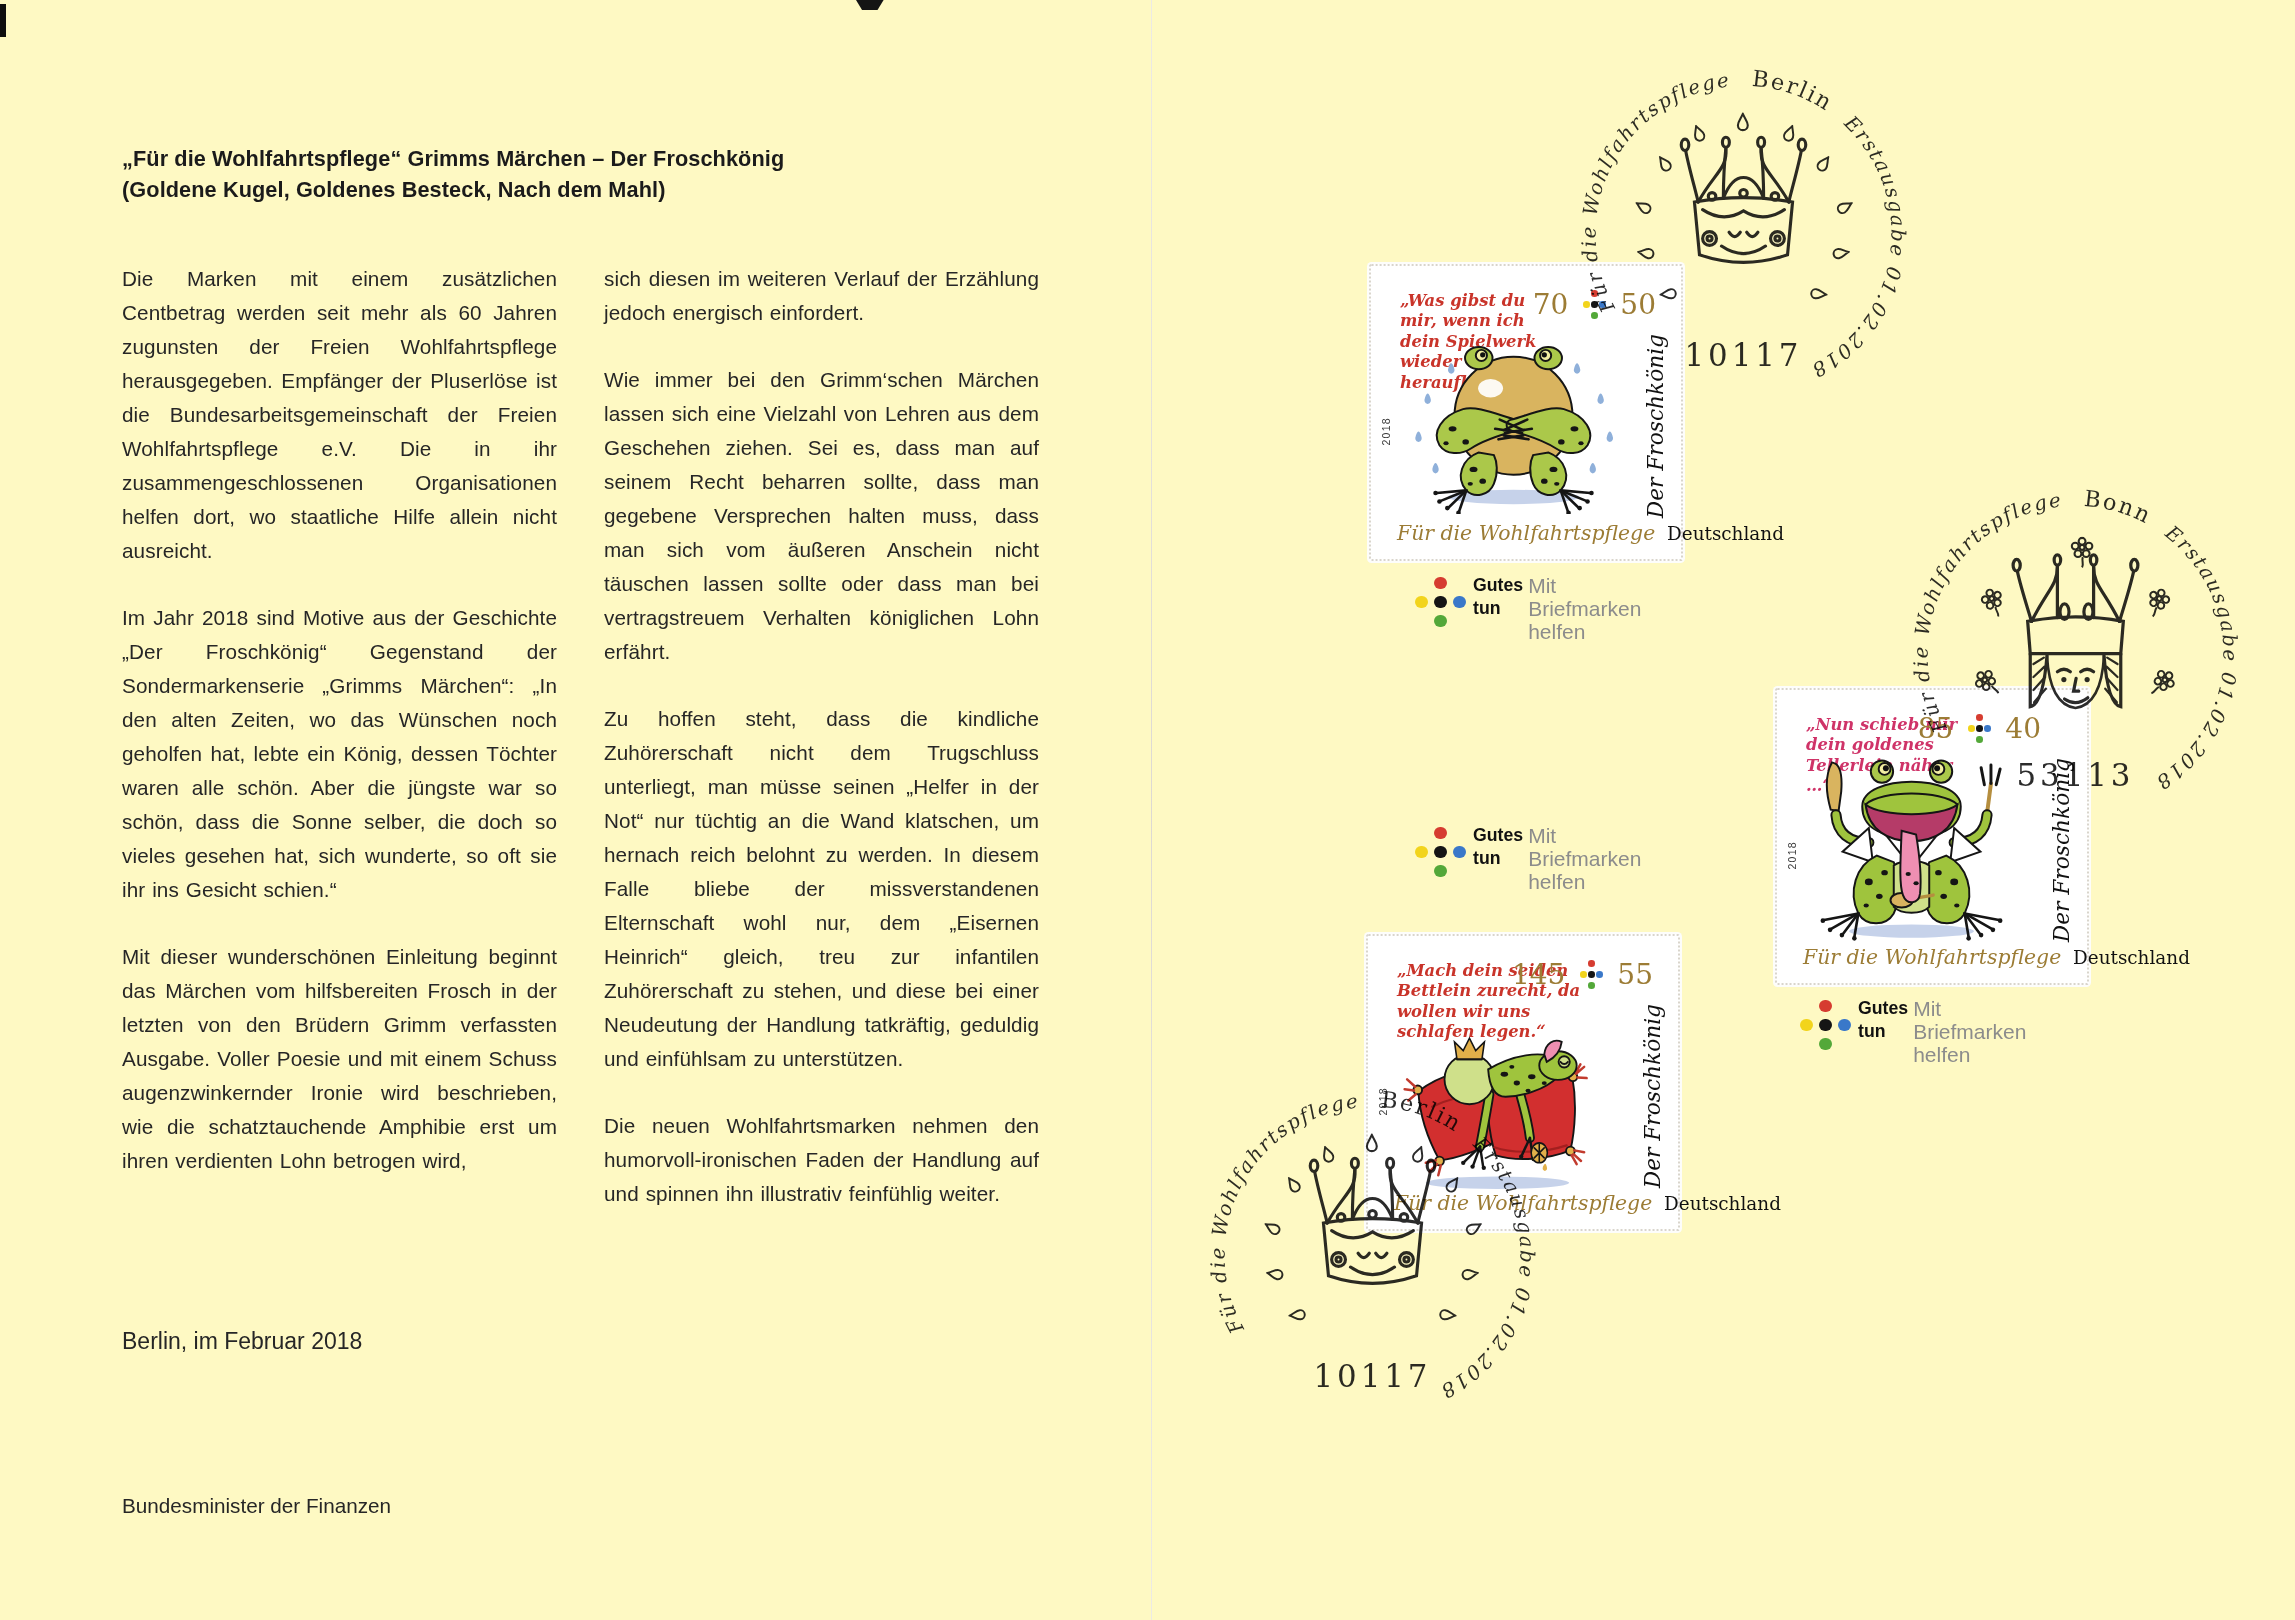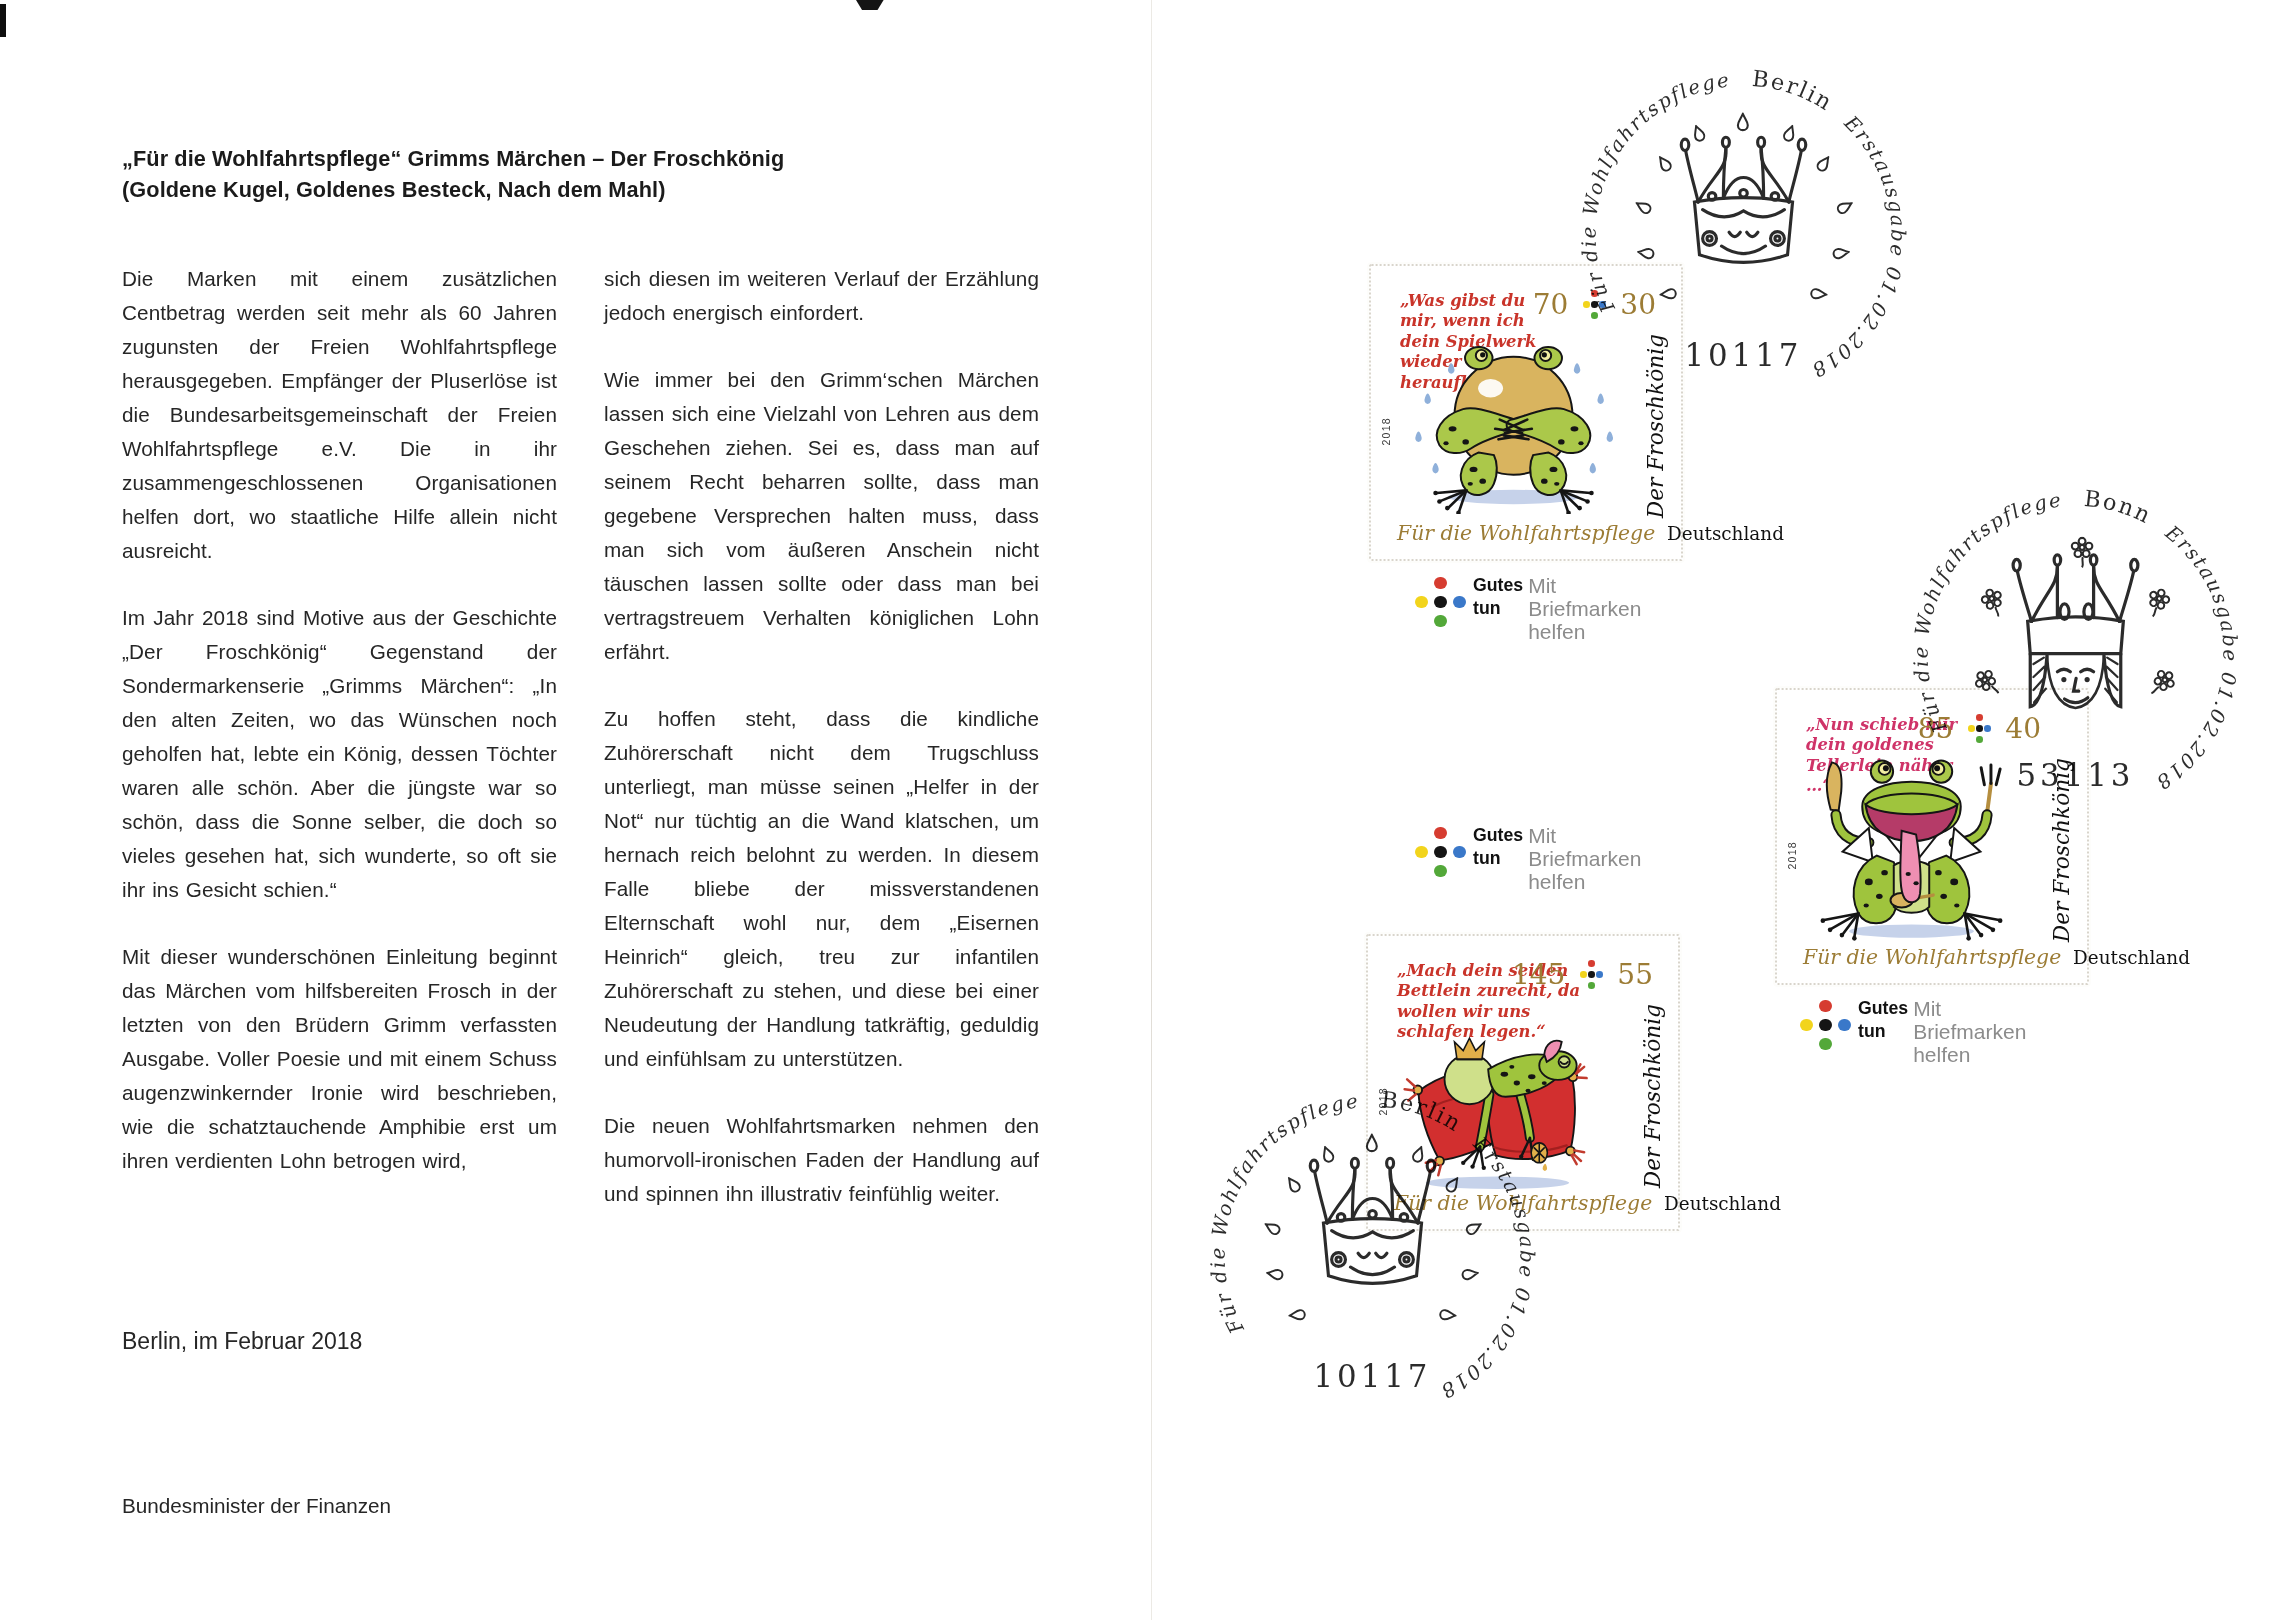--- a/index.html
+++ b/index.html
@@ -1,16 +1,16 @@
 <!DOCTYPE html>
 <html style="font-size:10.5px"><head>
 <meta charset="utf-8">
 <style>
   html,body{margin:0;padding:0;background:#e8e6e1;}
-  .board{position:relative;width:2295px;height:1620px;background:#ffffff;overflow:hidden;
+  .board{position:relative;width:2295px;height:1620px;background:#fef9c3;overflow:hidden;
          font-family:"Liberation Sans",sans-serif;color:#232323;text-decoration:underline;}
   [data-name]{box-sizing:border-box;}
 
   
   .fold{position:absolute;left:1151px;top:0;width:1.3px;height:100%;
         background:linear-gradient(to bottom,#eceae5,#ddd9d2,#eceae5);}
   .mark-a{position:absolute;left:0;top:3.9px;width:5.9px;height:33px;background:#0e0e0e;}
   .mark-b{position:absolute;left:856px;top:0;width:27.6px;height:9.9px;background:#141414;
           clip-path:polygon(0 0,100% 0,78% 100%,22% 100%);}
 
@@ -196,21 +196,21 @@
     <div class="stamp-quote" data-name="stamp-quote">„Was gibst du mir, wenn ich dein Spielwerk wieder heraufhole ?“</div>
     <div class="stamp-value" data-name="stamp-value">
       <span data-name="stamp-value-left">70</span>
       <span class="vdots" data-name="charity-dots-icon">
           <span class="d-red"></span>
           <span class="d-yellow"></span>
           <span class="d-black"></span>
           <span class="d-blue"></span>
           <span class="d-green"></span>
         </span>
-      <span data-name="stamp-value-right">30</span>
+      <span data-name="stamp-value-right">50</span>
     </div>
     <div class="stamp-year" data-name="stamp-year">2018</div>
     <div class="stamp-series" data-name="stamp-series-label">Der Froschkönig</div>
     <svg class="stamp-art" viewBox="0 0 330 290" data-name="frog-golden-ball-illustration">
       <g stroke="#151515" stroke-width="3" fill="none" stroke-linecap="round">
         <ellipse cx="165" cy="264" rx="100" ry="11" fill="#c6d2ea" stroke="none"></ellipse>
         <g fill="#8fb0da" stroke="none">
           <path d="M30,112 q4,-12 8,0 q3,8 -4,10 q-7,-2 -4,-10z"></path>
             <path d="M16,170 q4,-12 8,0 q3,8 -4,10 q-7,-2 -4,-10z"></path>
           <path d="M42,218 q4,-12 8,0 q3,8 -4,10 q-7,-2 -4,-10z"></path>

